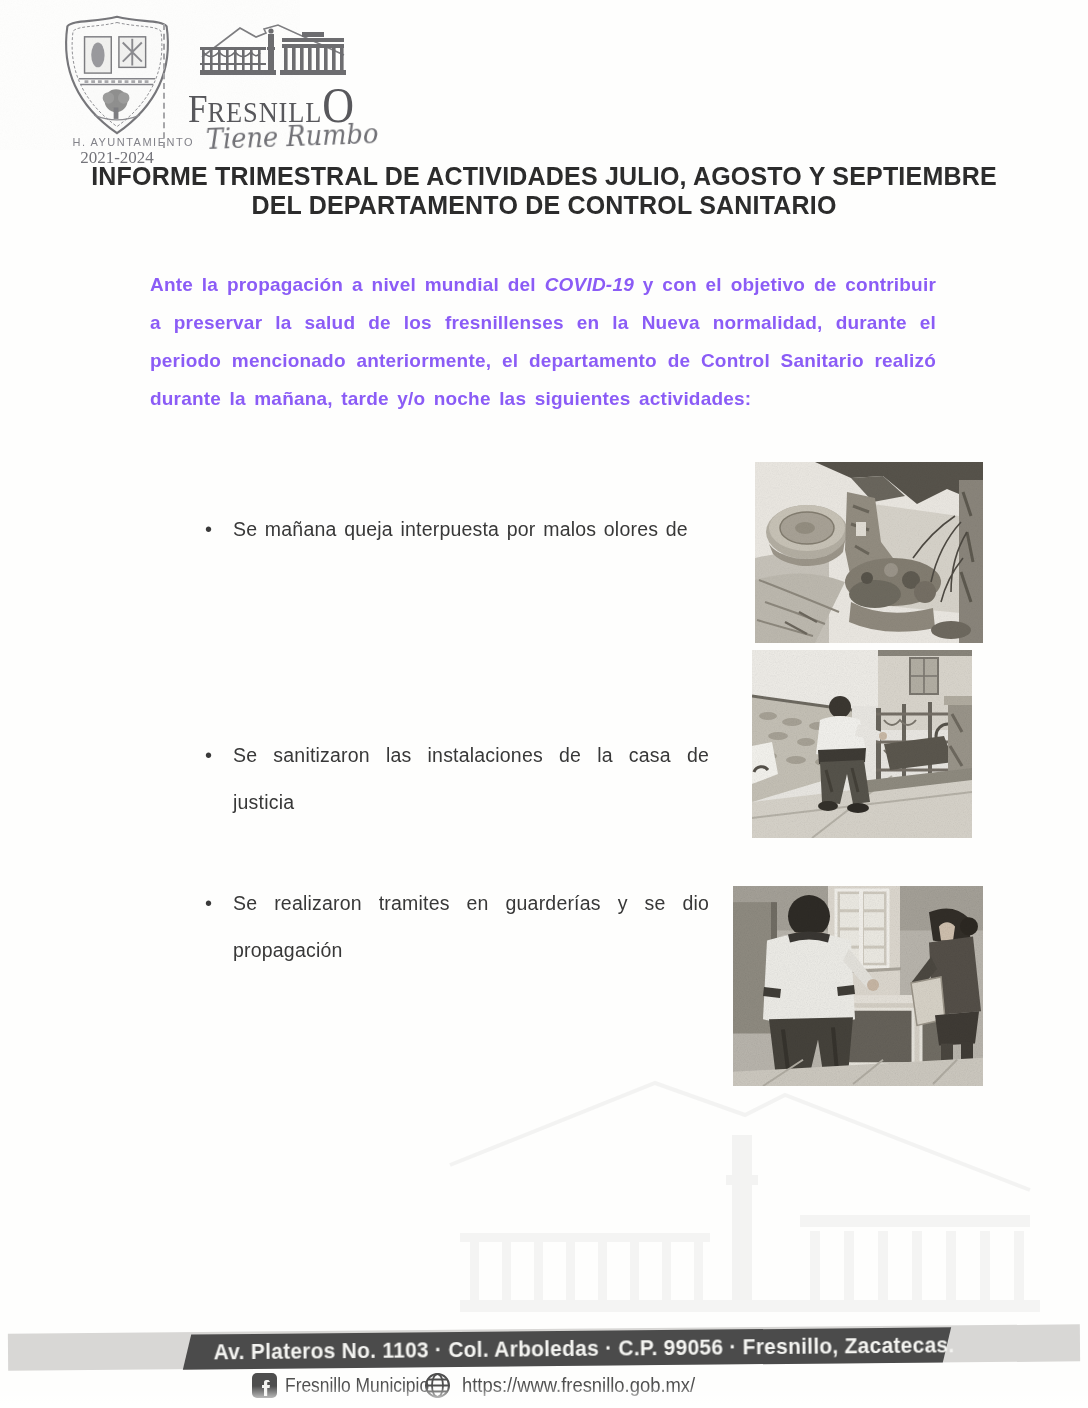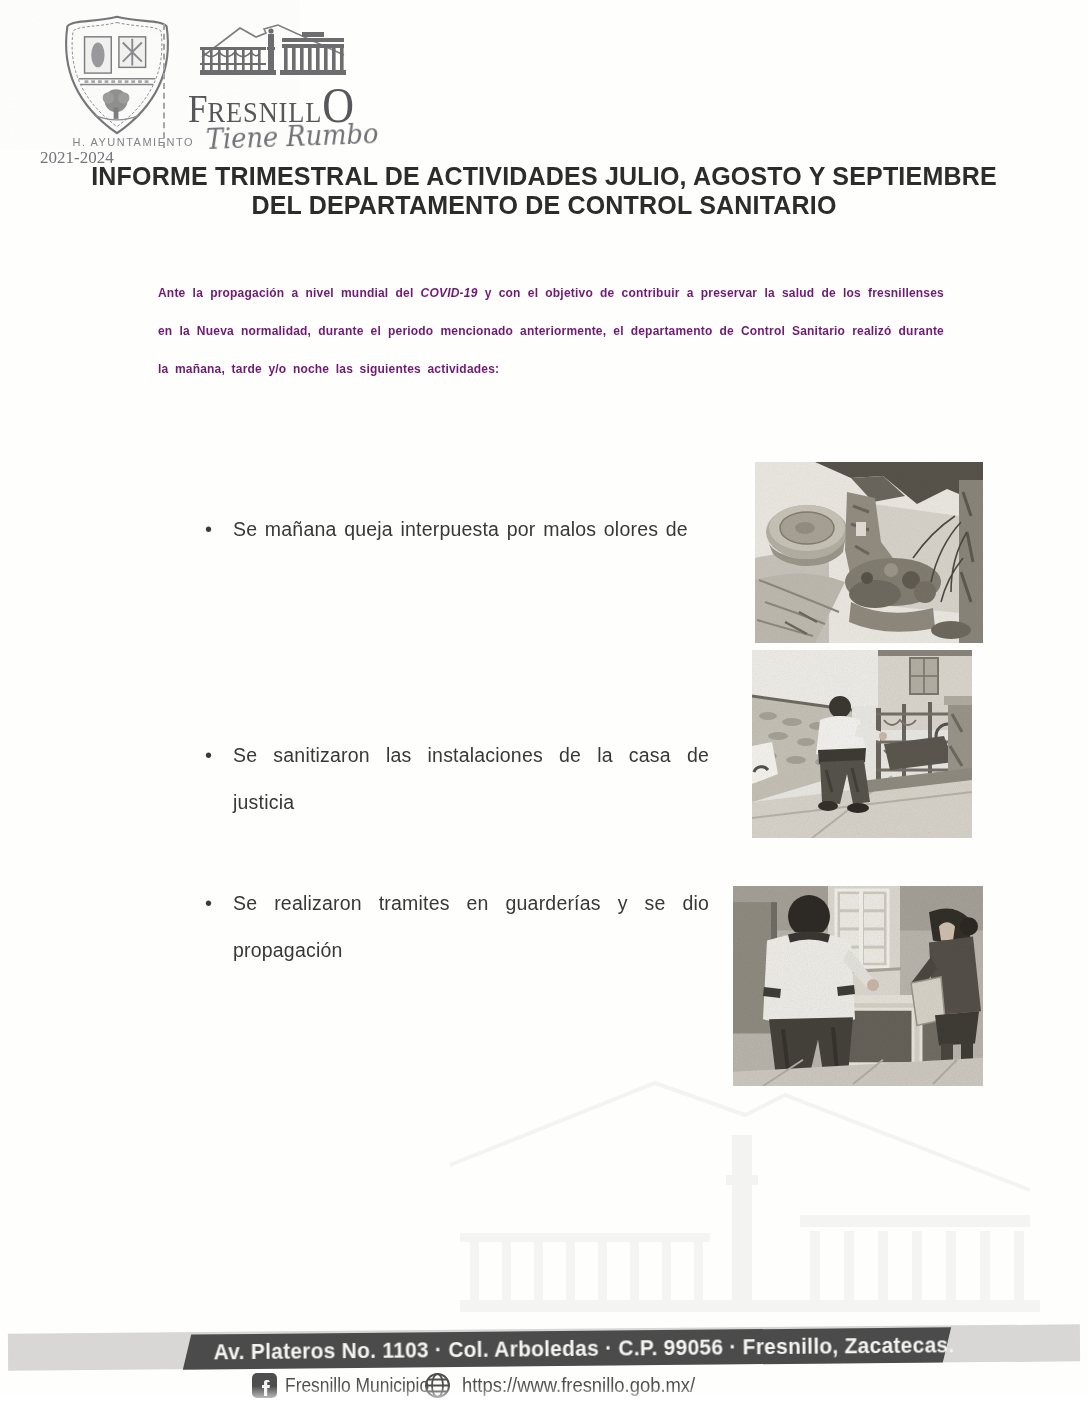--- a/index.html
+++ b/index.html
@@ -9,21 +9,21 @@
     font-family:"Liberation Sans", sans-serif; color:#1f1f1f;
   }
   
   .crest{position:absolute; left:52px; top:12px; width:130px; height:126px;}
   .crest svg{display:block; width:100%; height:100%;}
   .crest-caption{
     position:absolute; left:40px; top:136px; width:154px; text-align:right;
     font-size:11px; letter-spacing:1.5px; color:#83838a; filter:blur(.3px);
   }
   .crest-years{
-    position:absolute; left:40px; top:148px; width:154px; 
+    position:absolute; left:40px; top:148px; width:154px; text-align:center;
     font-family:"Liberation Serif", serif; font-size:17px; color:#74747a; filter:blur(.3px);
   }
   .header-divider{
     position:absolute; left:163px; top:24px; height:124px; width:0;
     border-left:2px dashed #a8a8ab;
   }
   .brand{position:absolute; left:188px; top:20px; width:200px;}
   .brand-monument{display:block; width:158px; height:64px; margin-left:6px;}
   .wordmark{
     display:flex; align-items:baseline; color:#58585c;
@@ -39,22 +39,22 @@
     margin:-6px 0 0 18px; filter:blur(.3px); white-space:nowrap;
   }
   
   .doc-title{
     position:absolute; left:0; top:162px; width:1088px; text-align:center;
     font-size:25px; font-weight:bold; line-height:29px; color:#2c2c2c;
     letter-spacing:.2px; margin:0;
   }
   
   .intro{
-    position:absolute; left:150px; top:266px; width:786px; margin:8px;
-    font-size:12px; font-weight:bold; line-height:38px; color:#701a75;
+    position:absolute; left:150px; top:266px; width:786px; margin:0;
+    font-size:19px; font-weight:bold; line-height:38px; color:#8b5cf6;
     text-align:justify; text-align-last:left; letter-spacing:.2px; word-spacing:3px;
   }
   .intro .covid{font-style:italic;}
   
   .bullet{position:absolute; left:205px; display:flex; align-items:flex-start;}
   .bullet .marker{width:28px; font-size:20px; line-height:47px; color:#3a3a3a;}
   .bullet .btext{
     width:476px; font-size:19.5px; line-height:47px; color:#383838;
     text-align:justify; text-align-last:left; letter-spacing:.2px; word-spacing:2px;
   }

